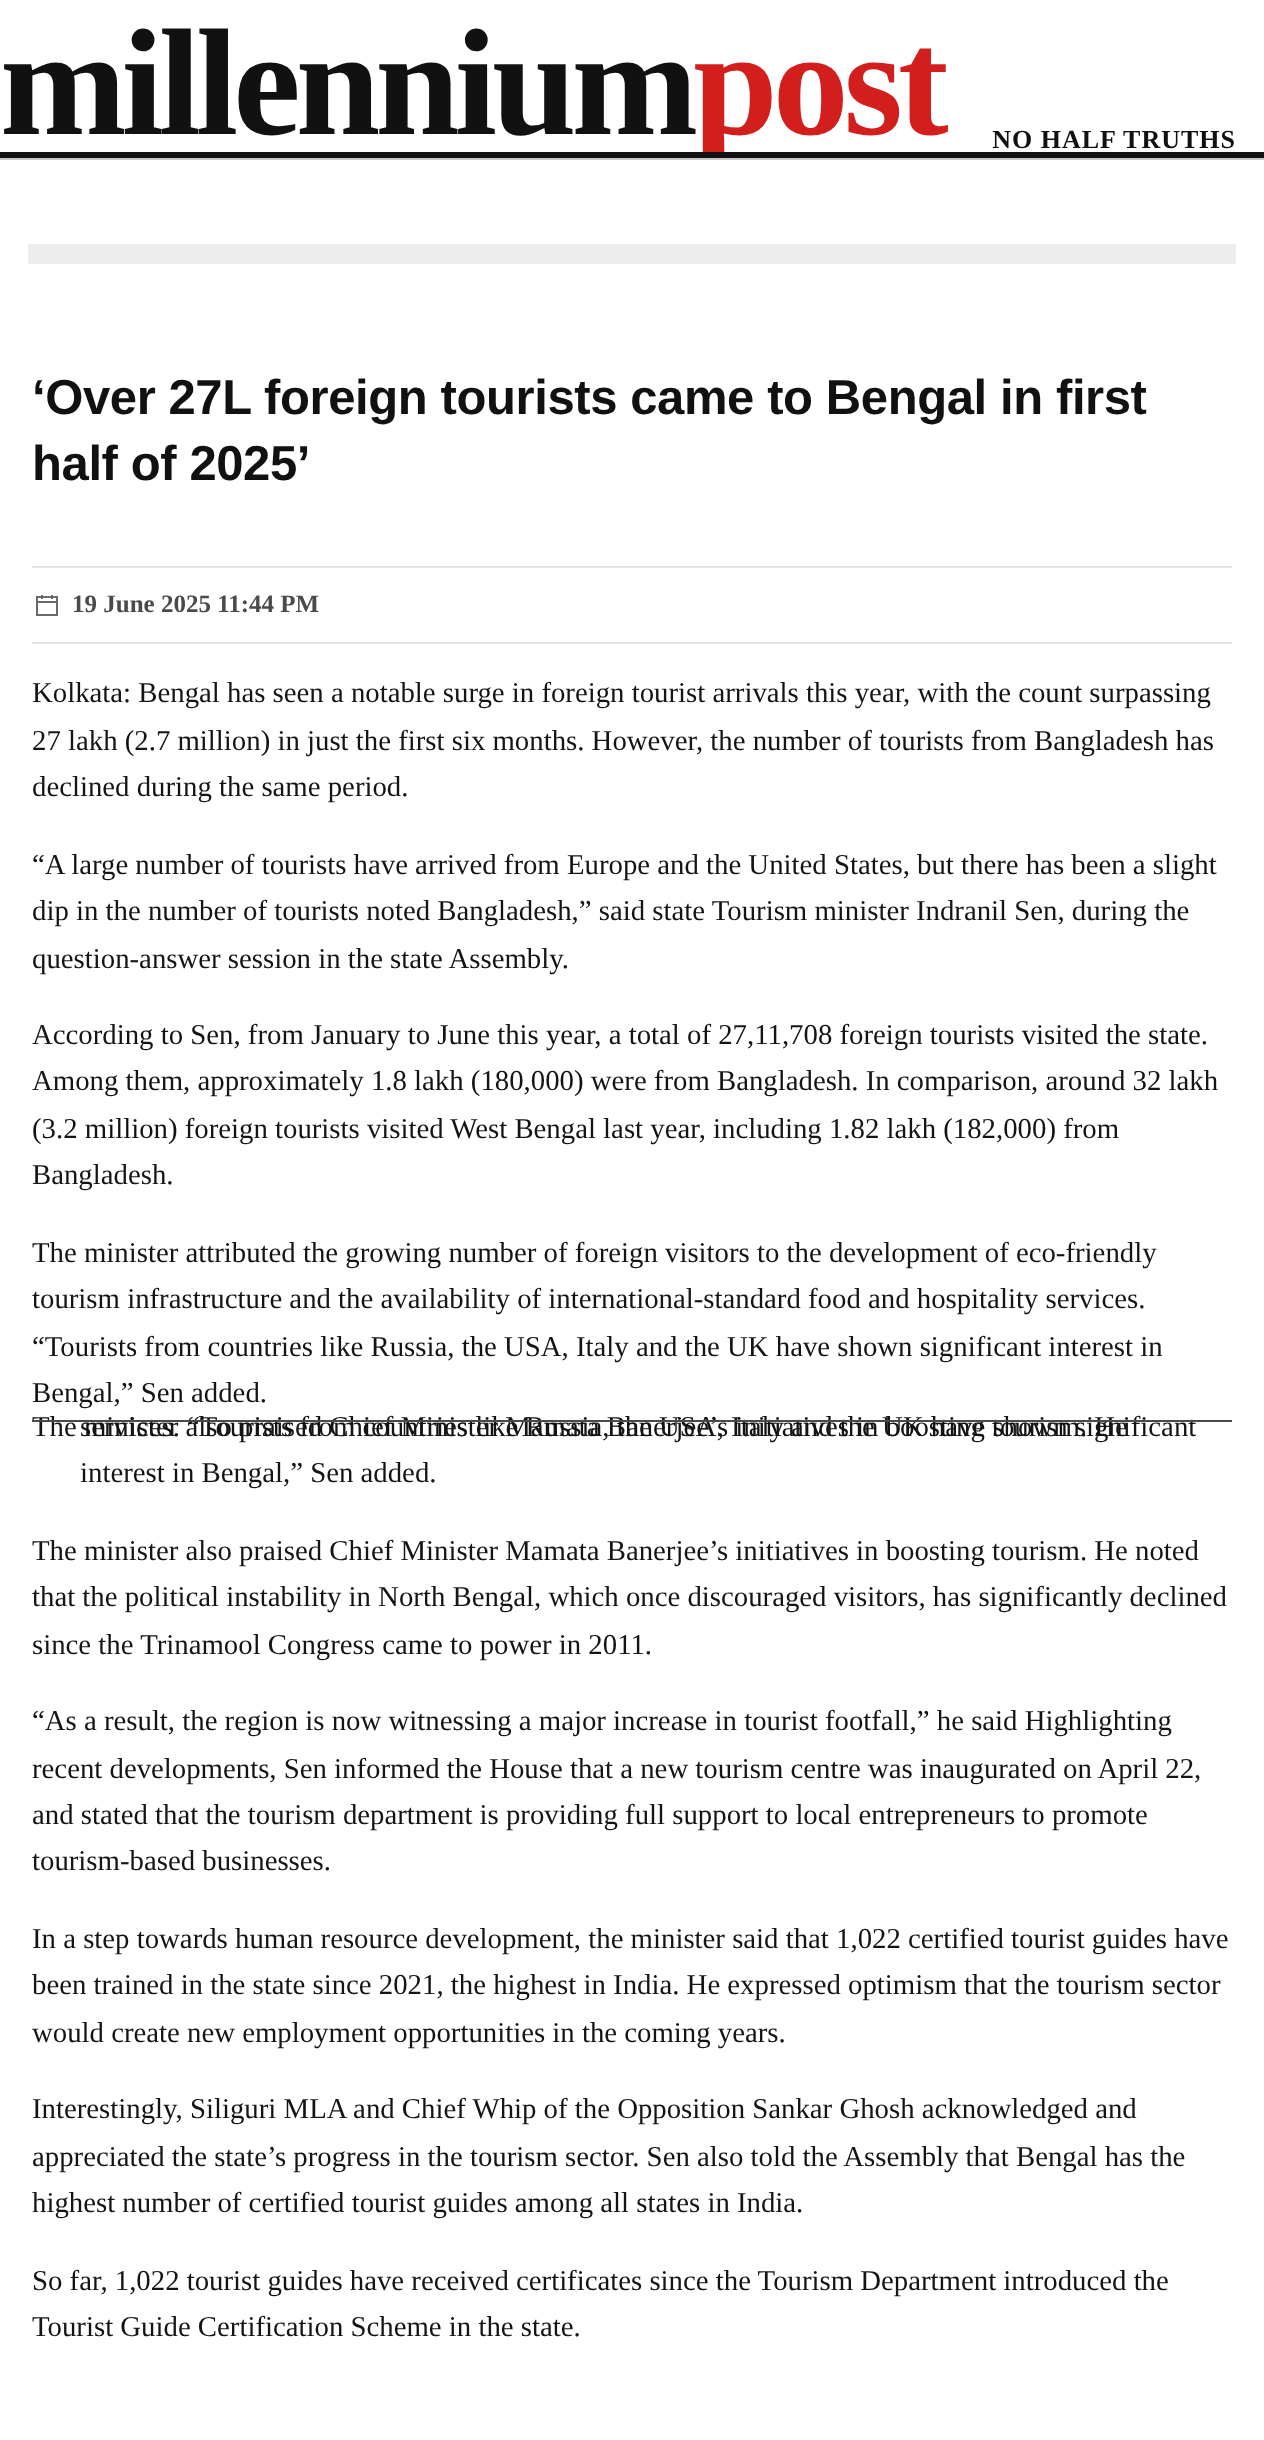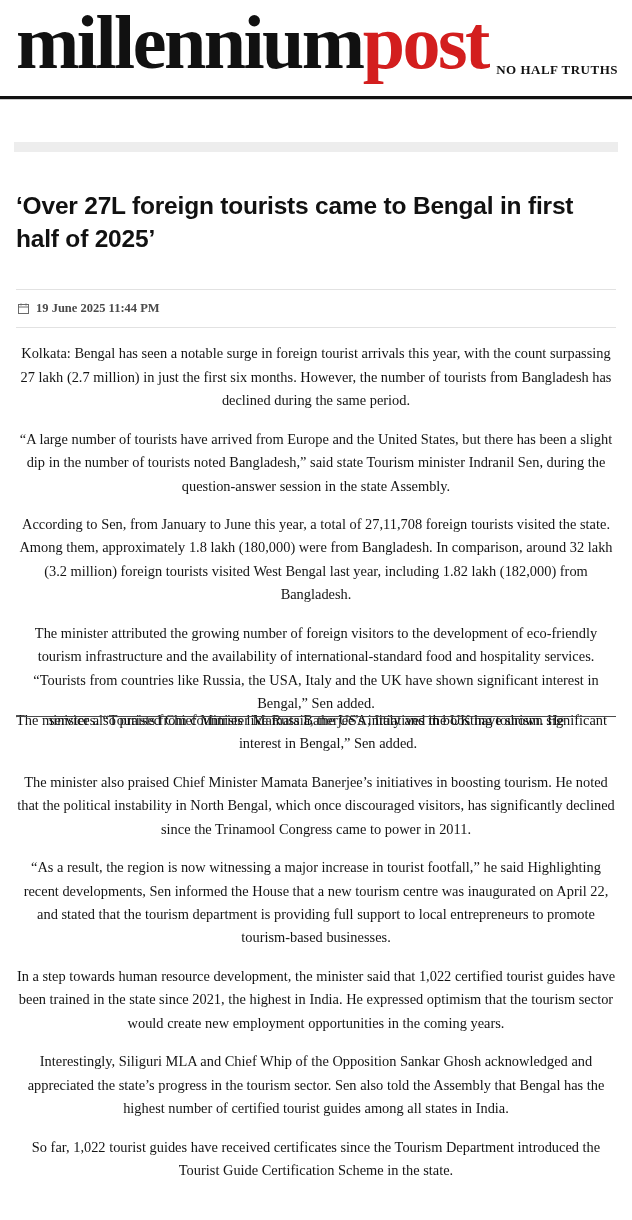--- a/index.html
+++ b/index.html
@@ -14,23 +14,23 @@
     color: #1a1a1a;
     -webkit-font-smoothing: antialiased;
   }
   .page {
     width: 632px;
     position: relative;
   }
 
   
   .masthead {
-    padding: 4px 12px 6px 16px;
-    position: relative;
-    height: 96px;
+    padding: 4px 12px 6px 0;
+    position: relative;
+    height: 76px;
     box-sizing: border-box;
     overflow: hidden;
   }
   .logo-line {
     display: block;
     white-space: nowrap;
     line-height: 1;
   }
   .logo-millennium {
     font-family: "Liberation Serif", serif;
@@ -79,21 +79,21 @@
   
   .article {
     padding: 0 16px;
   }
   h1.headline {
     font-family: "Liberation Sans", sans-serif;
     font-weight: 700;
     font-size: 24.5px;
     line-height: 1.33;
     color: #111111;
-    margin: 38px 0 0 0;
+    margin: 52px 0 0 0;
     letter-spacing: -0.2px;
   }
   .meta-rule-top {
     border: 0;
     border-top: 1px solid #e2e2e2;
     margin: 34px 0 0 0;
   }
   .meta {
     display: flex;
     align-items: center;
@@ -120,21 +120,21 @@
 
   .body-copy {
     padding-top: 14px;
   }
   .body-copy p {
     font-family: "Liberation Serif", serif;
     font-size: 14.4px;
     line-height: 1.63;
     color: #141414;
     margin: 0 0 15px 0;
-    text-align: center;
+    text-align: left;
   }
   .ghost-line {
     position: relative;
     height: 0;
   }
   .ghost-overlay {
     position: absolute;
     left: 0;
     top: -22px;
     width: 100%;

